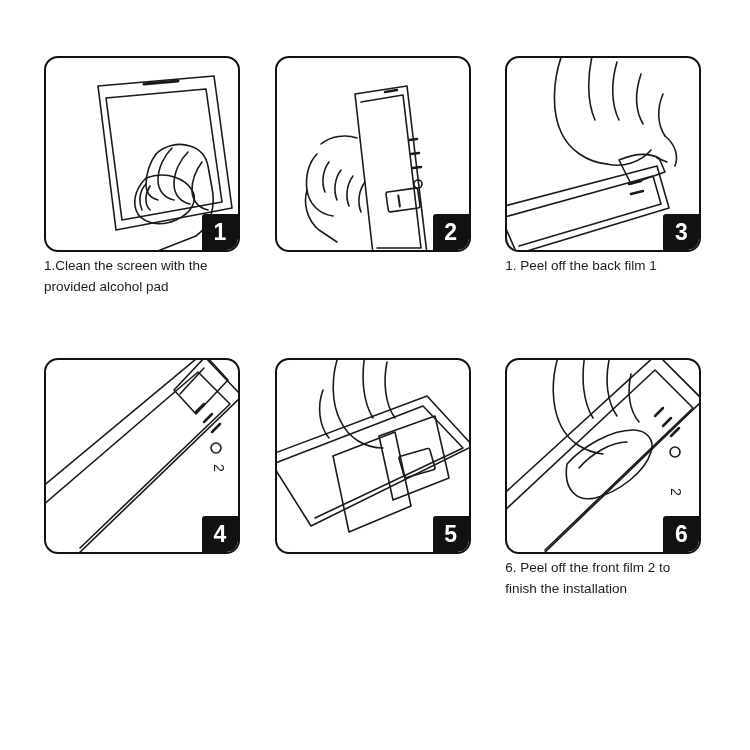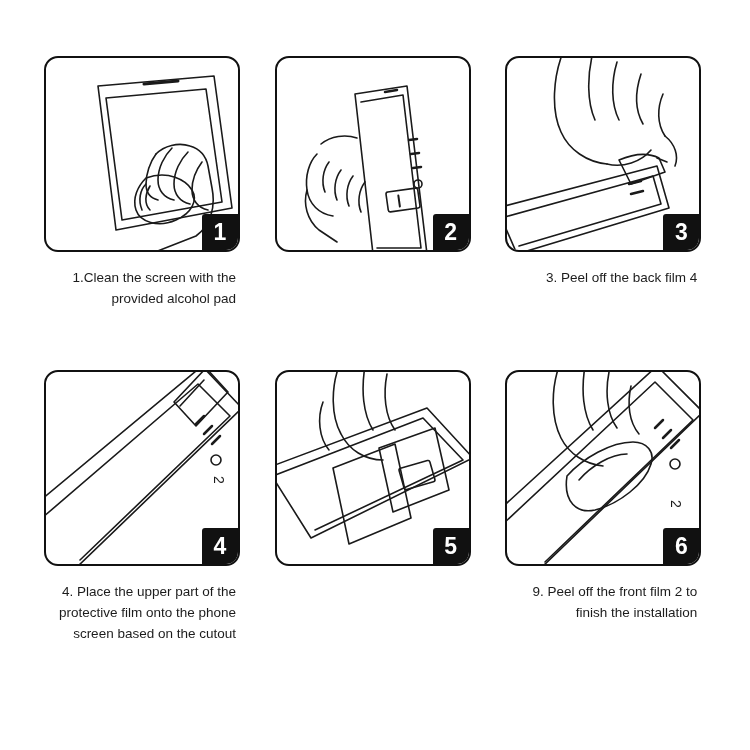--- a/index.html
+++ b/index.html
@@ -58,27 +58,26 @@
     font-size: 23px;
     font-weight: bold;
     display: flex;
     align-items: center;
     justify-content: center;
     border-top-left-radius: 3px;
     border-bottom-right-radius: 11px;
     font-family: "Liberation Sans", sans-serif;
   }
   .caption {
-    margin-top: 16px;
+    margin-top: 4px;
     font-size: 13.5px;
     line-height: 1.55;
     color: #1c1c1c;
     width: 192px;
     min-height: 92px;
-    text-align: right;
   }
   
   .row2 .panel { margin-top: 10px; }
 </style>
 </head>
 <body>
 
 <div class="sheet">
 
   <div class="grid">
@@ -166,21 +165,21 @@
             <path d="M86 -6 C80 18 80 44 88 62"></path>
             <path d="M110 4 C104 24 104 46 112 62"></path>
             <path d="M134 16 C128 34 128 52 136 66"></path>
             <path d="M156 36 C150 50 150 66 158 78"></path>
             <path d="M100 106 C116 110 134 104 144 92"></path>
             <path d="M158 78 C168 86 172 98 168 108"></path>
           </g>
         </svg>
         <div class="step-badge">3</div>
       </div>
-      <div class="caption">3. Peel off the back film 4</div>
+      <div class="caption">1. Peel off the back film 1</div>
     </div>
 
     <div class="cell row2">
       <div class="panel">
         <svg width="196" height="196" viewBox="0 0 196 196" fill="none" stroke="#1a1a1a" stroke-width="1.6" stroke-linecap="round" stroke-linejoin="round">
 
           <g>
             <path d="M-10 132 L156 -6 L196 36 L30 196"></path>
             <path d="M-4 146 L152 12 L184 44 L34 188"></path>
             <path d="M150 52 L158 44" stroke-width="2.5"></path>
@@ -193,21 +192,20 @@
             <path d="M128 30 L160 -4 L182 20 L150 54 Z"></path>
             <path d="M134 34 L158 8"></path>
           </g>
 
           <g transform="translate(168,104) rotate(90)">
             <text x="0" y="0" font-family="Liberation Sans, sans-serif" font-size="14" fill="#1a1a1a" stroke="none">2</text>
           </g>
         </svg>
         <div class="step-badge">4</div>
       </div>
-      <div class="caption">4. Place the upper part of the protective film onto the phone screen based on the cutout</div>
     </div>
 
     <div class="cell row2">
       <div class="panel">
         <svg width="196" height="196" viewBox="0 0 196 196" fill="none" stroke="#1a1a1a" stroke-width="1.6" stroke-linecap="round" stroke-linejoin="round">
 
           <g>
             <path d="M-10 96 L150 36 L196 86 L34 166 Z"></path>
             <path d="M-4 104 L146 46 L186 88 L38 158"></path>
           </g>
@@ -256,17 +254,17 @@
             <path d="M102 0 C98 20 100 42 110 56"></path>
             <path d="M124 14 C120 32 122 50 132 62"></path>
           </g>
 
           <g transform="translate(164,128) rotate(90)">
             <text x="0" y="0" font-family="Liberation Sans, sans-serif" font-size="14" fill="#1a1a1a" stroke="none">2</text>
           </g>
         </svg>
         <div class="step-badge">6</div>
       </div>
-      <div class="caption">9. Peel off the front film 2 to finish the installation</div>
+      <div class="caption">6. Peel off the front film 2 to finish the installation</div>
     </div>
 
   </div>
 </div>
 
 </body></html>

